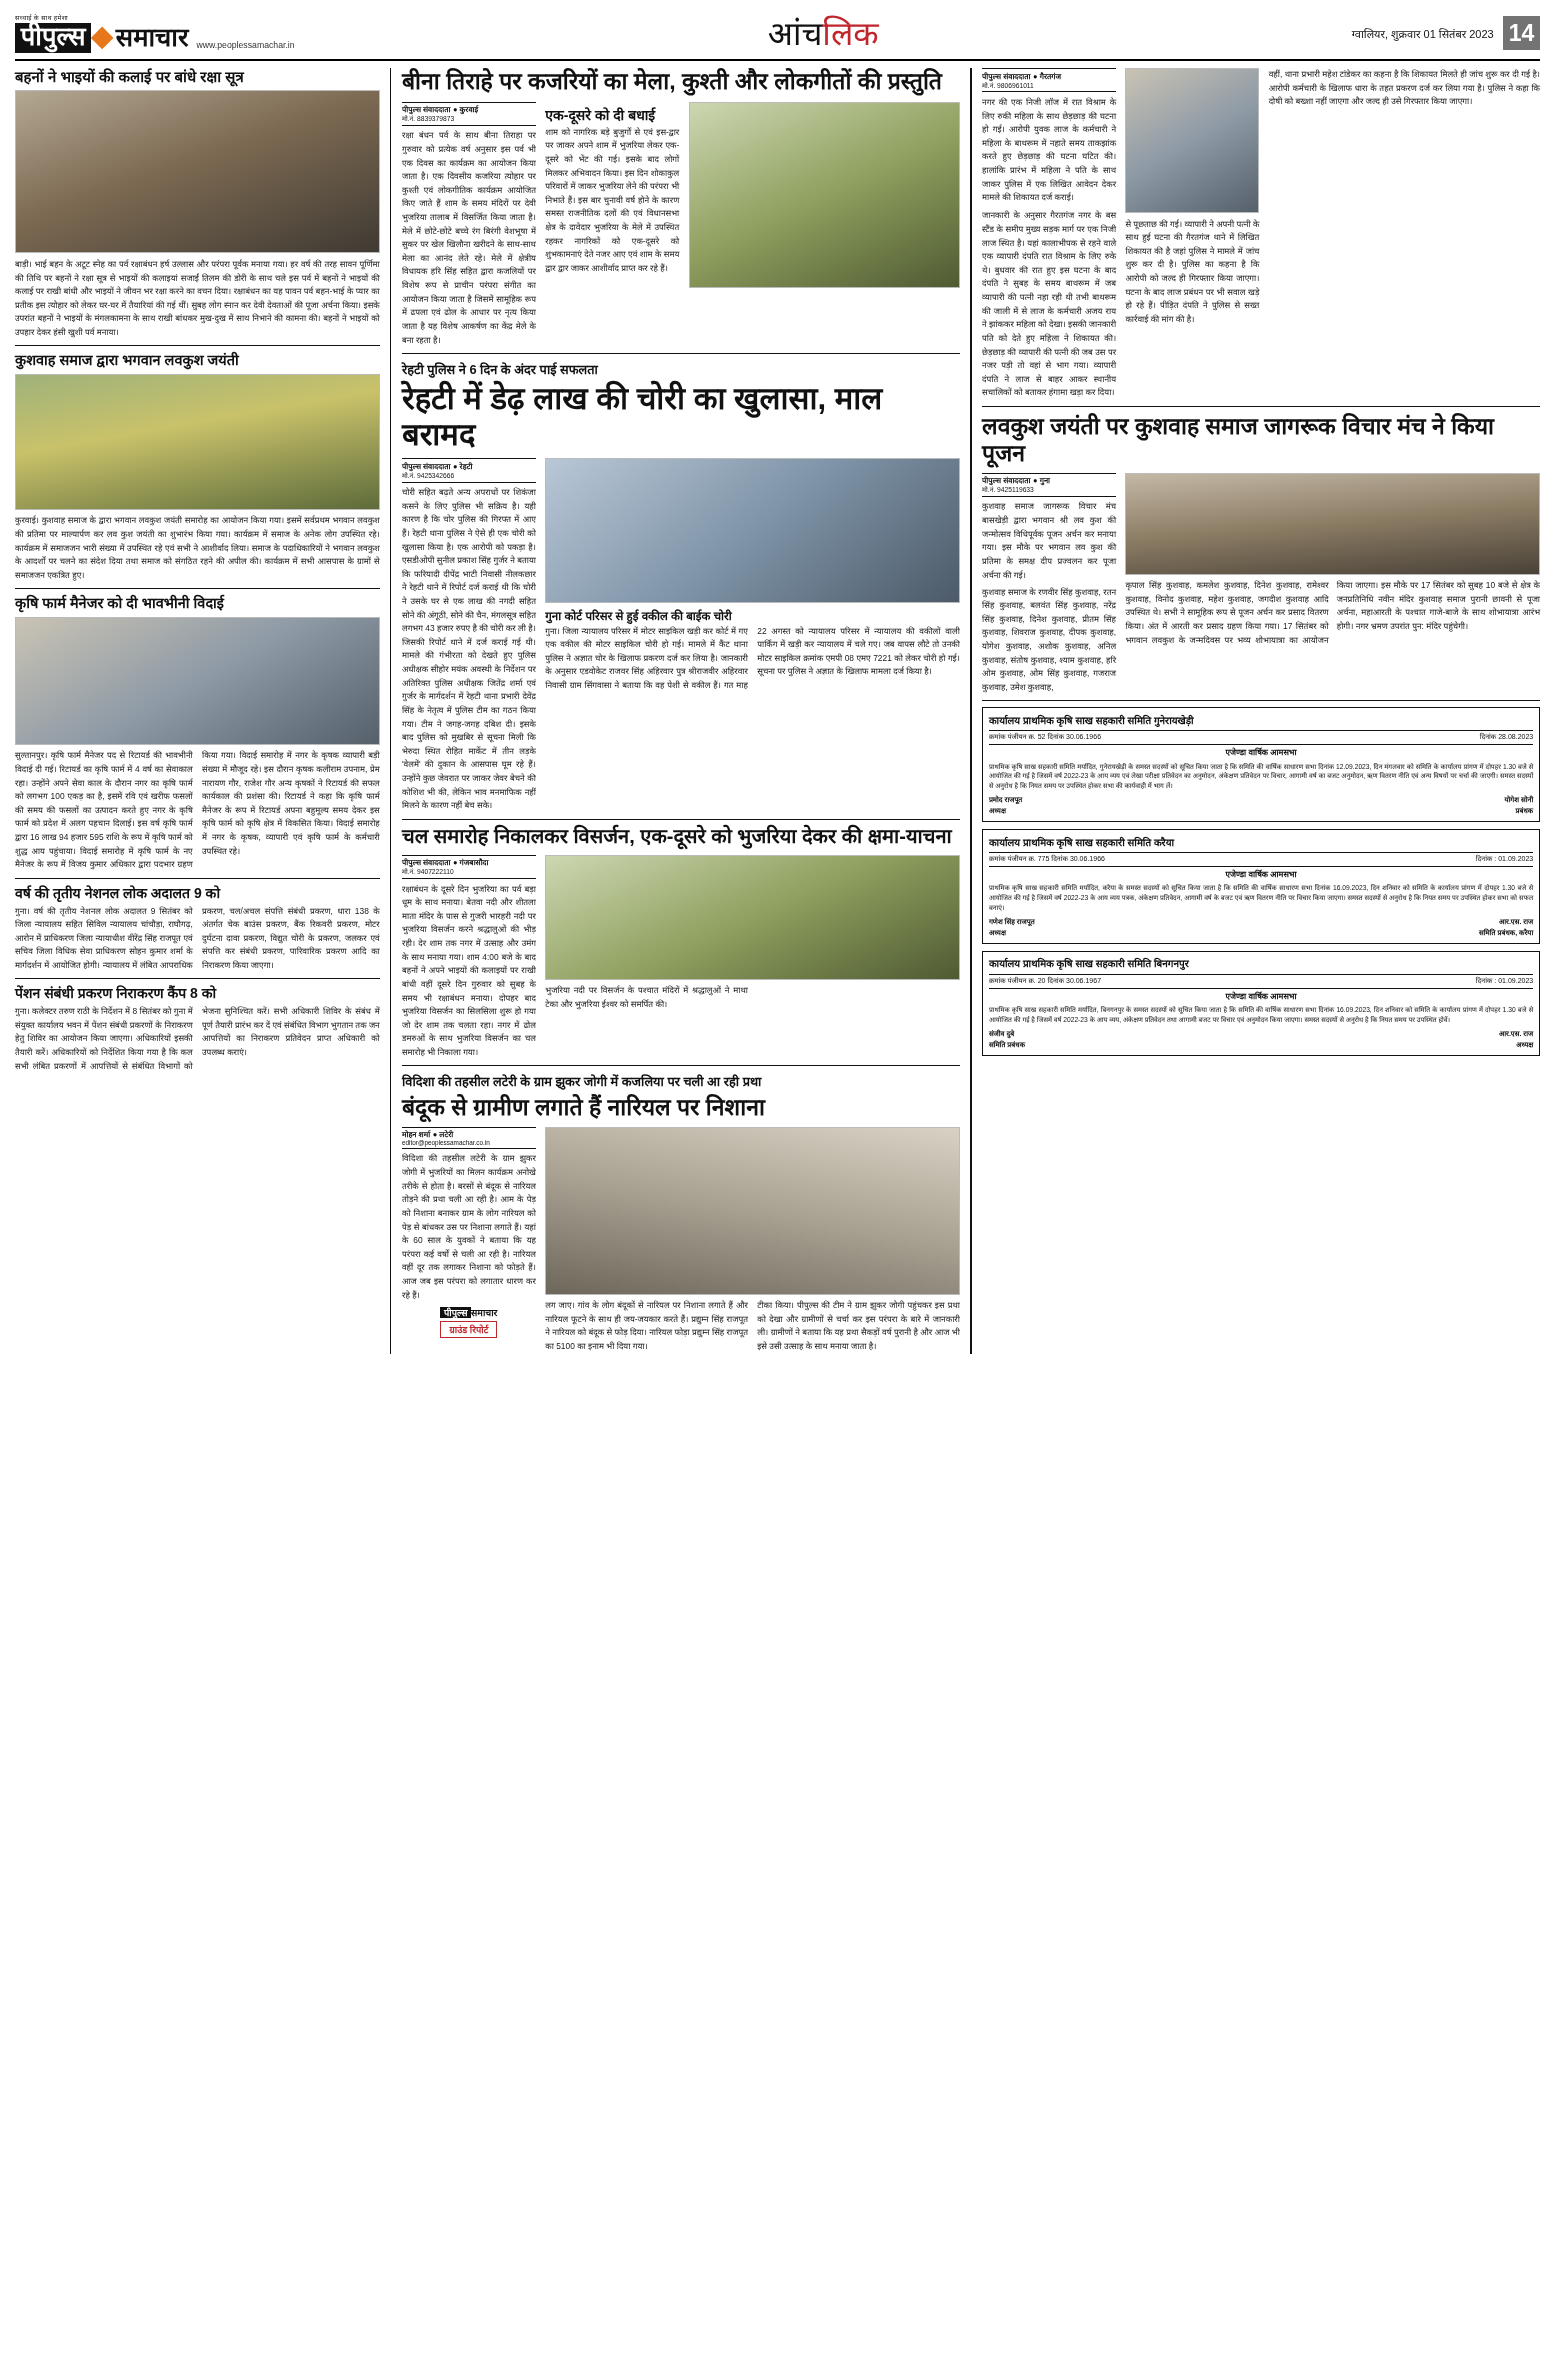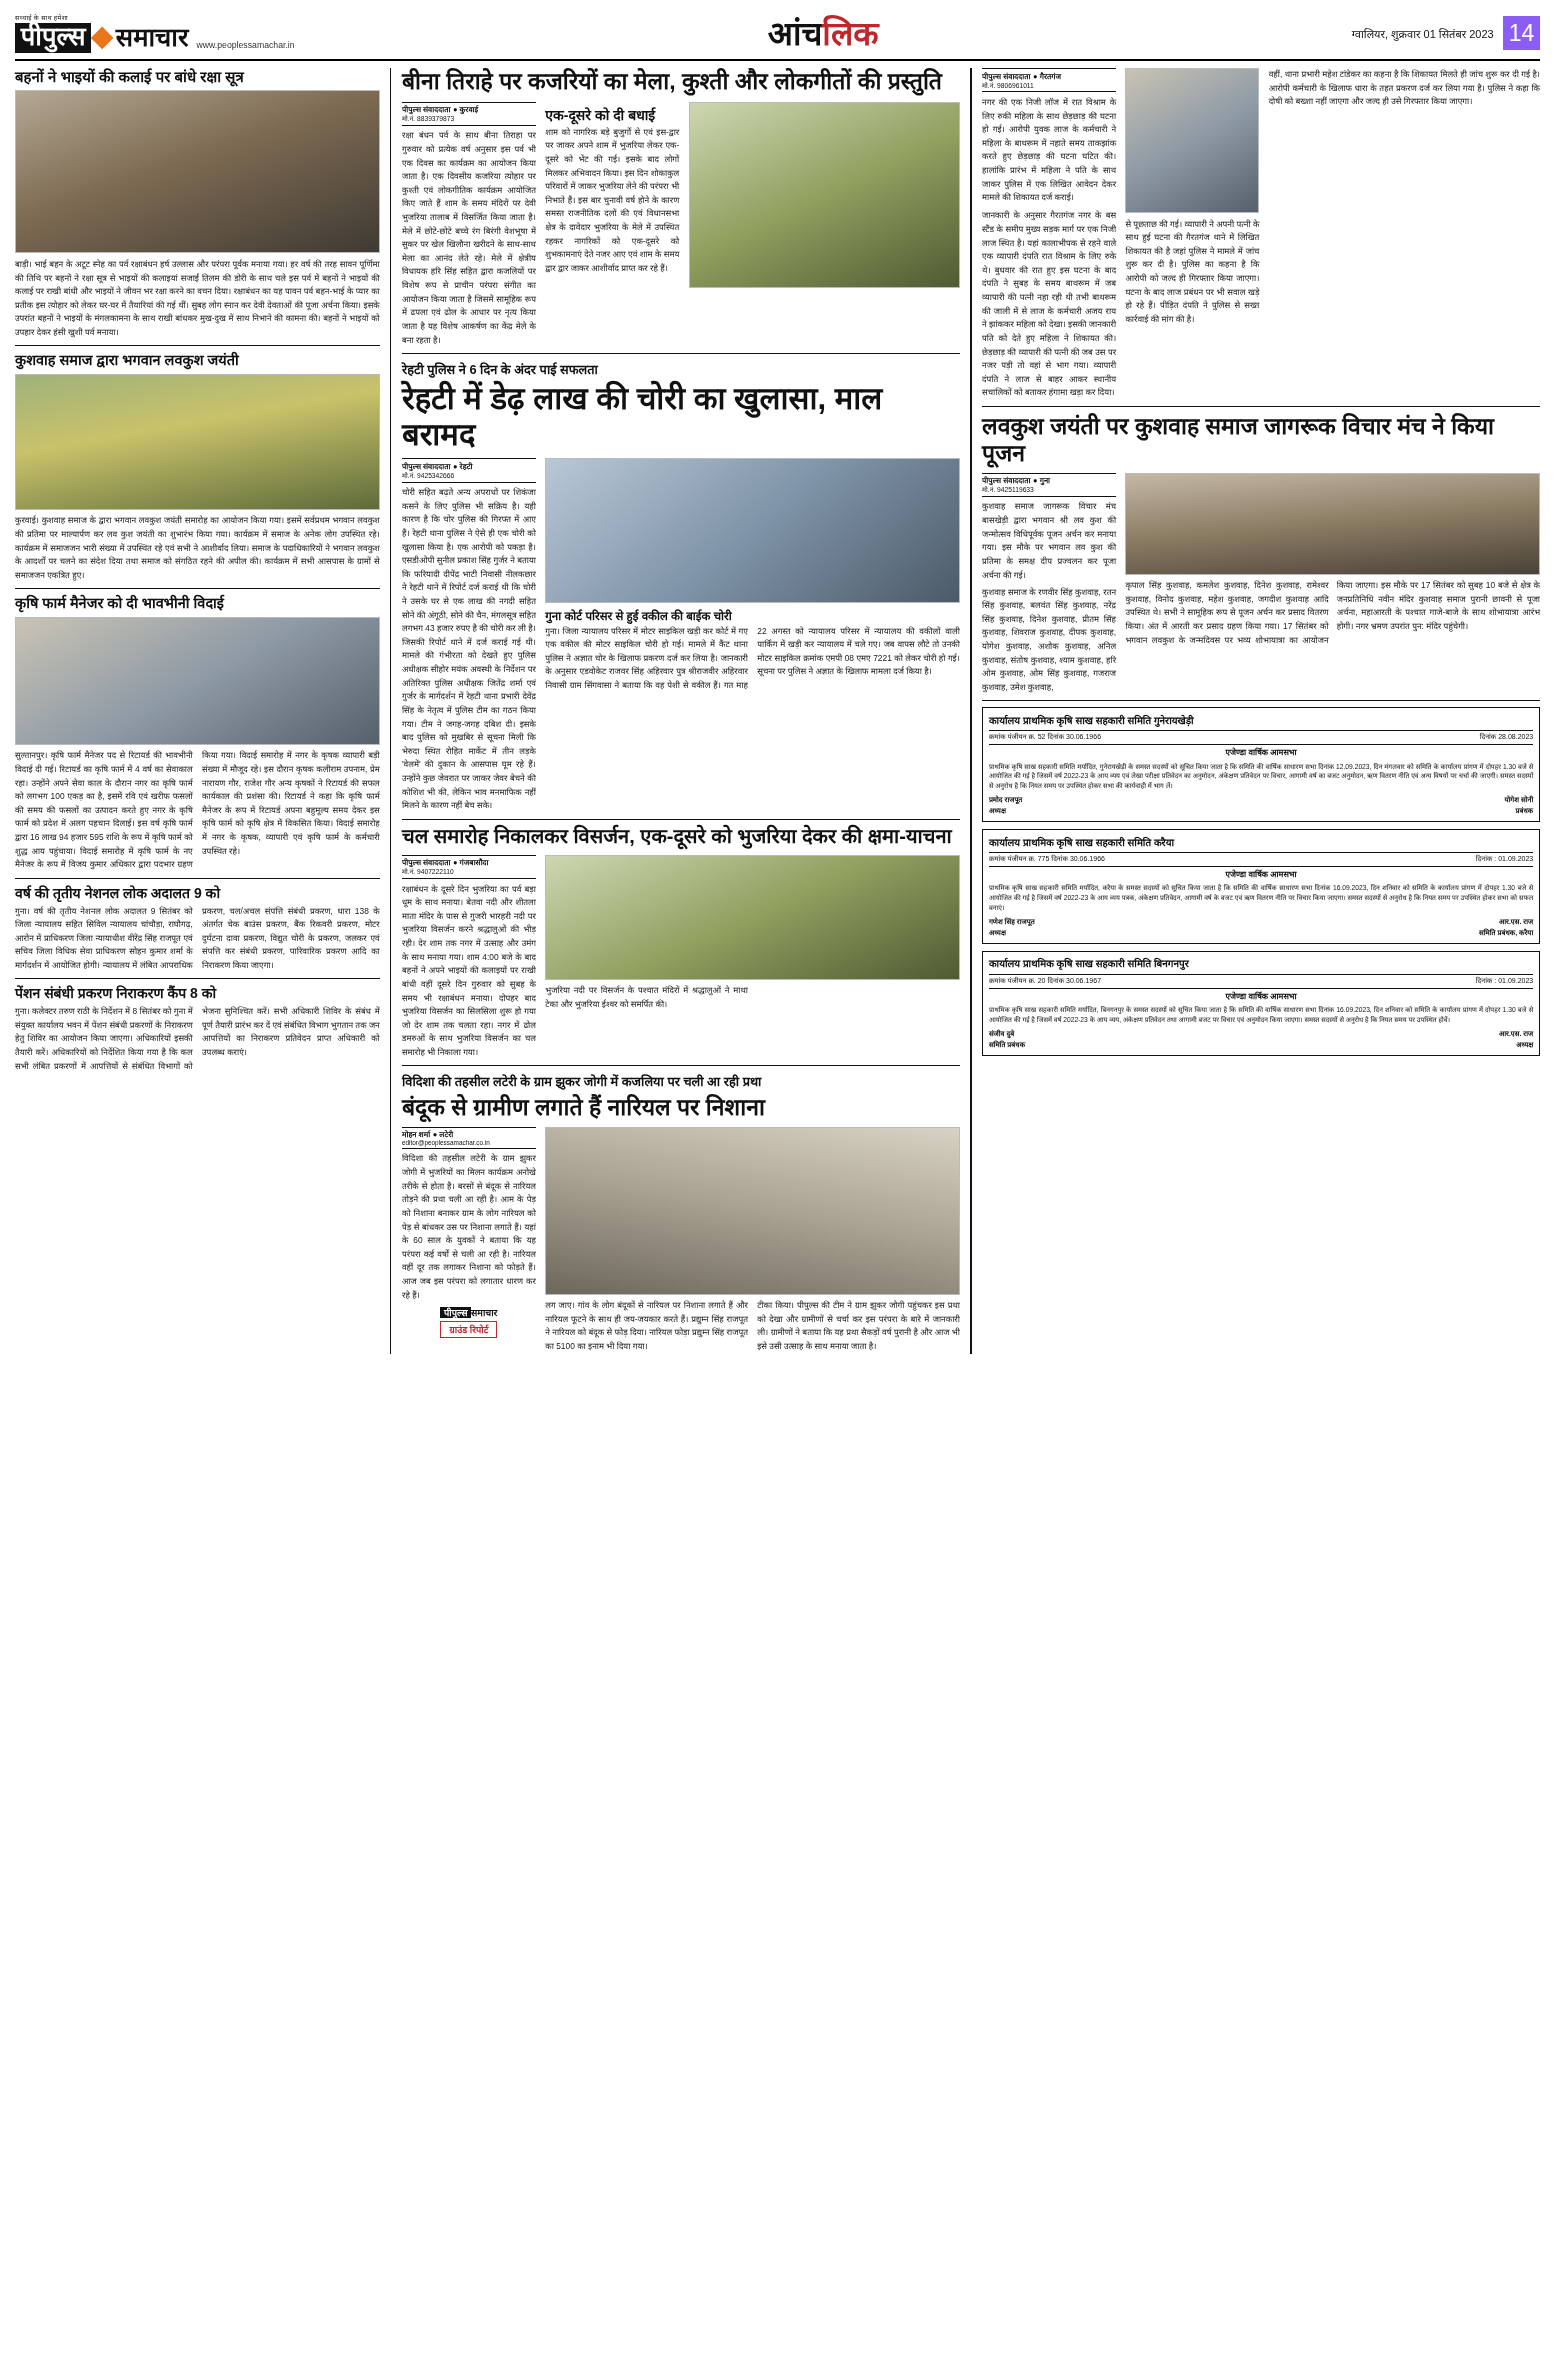--- a/index.html
+++ b/index.html
@@ -33,27 +33,27 @@
   .logo-peoples {
     background:#111; color:#fff; font-size:25.6px; font-weight:bold;
     padding: 1.2px 5.8px 3.5px 5.8px; line-height:1;
   }
   .logo-dot {
     display:inline-block; width:16.3px; height:16.3px; background:#e8761a;
     margin: 0 2.3px; transform: rotate(45deg);
   }
   .logo-samachar { font-size:25.6px; font-weight:bold; color:#111; line-height:1; padding-left:3.5px;}
   .logo-url { font-size:8.7px; color:#333; padding-bottom:3.5px; }
-  .mast-center { display:flex; align-items:center; font-size:33px; font-weight:bold; line-height:1; }
+  .mast-center { display:flex; align-items:center; font-size:33px; font-weight:normal; line-height:1; }
   .anch { color:#111; }
   .lik { color:#c0272d; }
   .mast-right { display:flex; align-items:center; gap:9.3px; }
   .mast-date { font-size:11px; color:#111; }
   .page-num {
-    background:#8b5cf6; color:#fff; font-size:23px; font-weight:normal;
+    background:#737373; color:#fff; font-size:23px; font-weight:bold;
     width:37px; height:34px; display:flex; align-items:center; justify-content:center;
   }
 
   
   .hl { font-weight:bold; line-height:1.18; }
   .rule { border-top:1.2px solid #111; margin: 5.8px 0; }
   .photo {
     background:#d9d4cc; position:relative; overflow:hidden;
     border:0.6px solid #bbb;
   }

